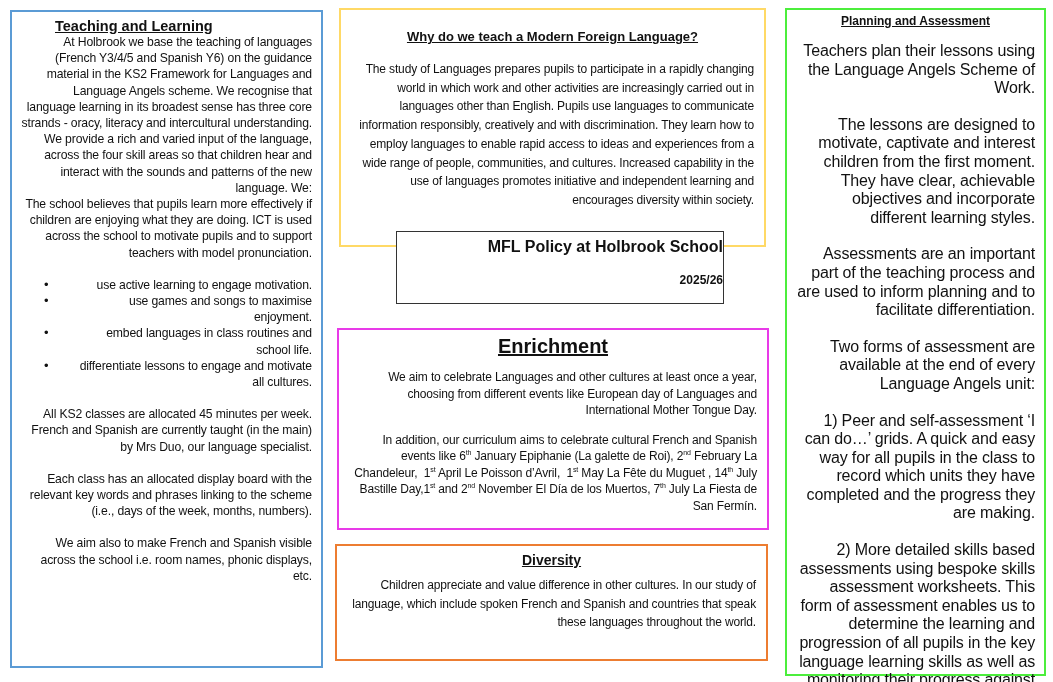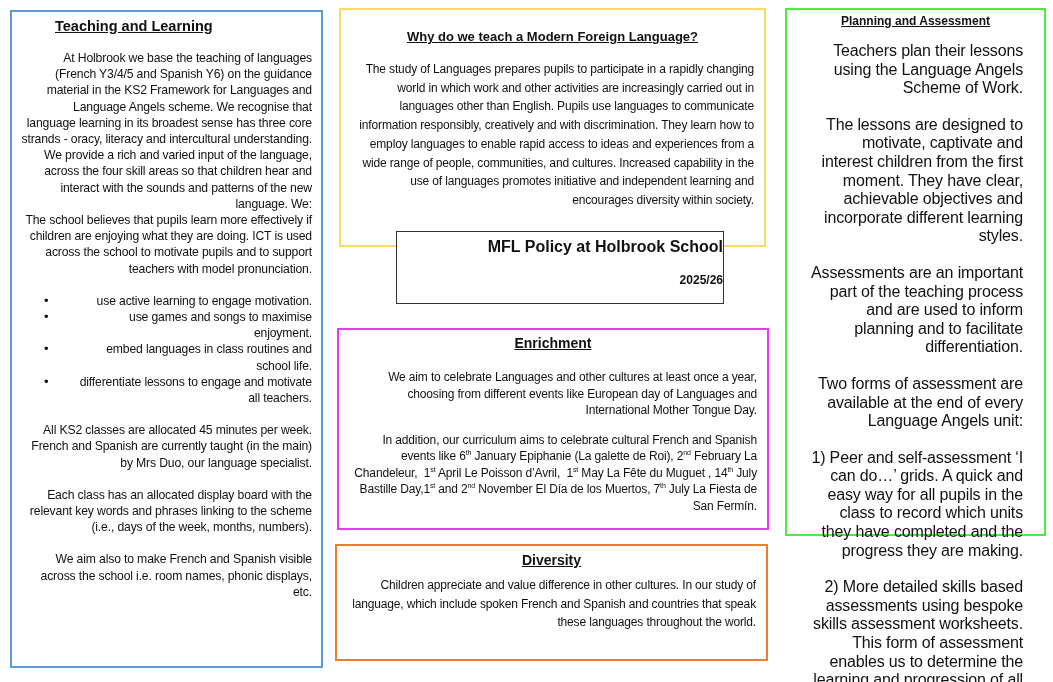--- a/index.html
+++ b/index.html
@@ -4,63 +4,63 @@
 <style>
   html, body { margin:0; padding:0; background:#ffffff; }
   body { width:1053px; height:682px; position:relative; overflow:hidden;
          font-family:"Liberation Sans", "DejaVu Sans", sans-serif; color:#111; }
   .box { position:absolute; box-sizing:border-box; background:#fff; }
   .heading { font-weight:bold; text-decoration:underline; text-align:center; margin:0; }
   p { margin:0;text-align:right; }
   .txt { font-size:12.2px; line-height:16.2px; letter-spacing:-0.15px; }
 
   #box-teaching { left:10px; top:10px; width:313px; height:658px; border:2px solid #5b9bd5; padding:6px 9px; }
-  #box-teaching .heading { font-size:14.5px; text-align:left; padding-left:34px; margin-top:0px; margin-bottom:16px; }
+  #box-teaching .heading { font-size:14.5px; text-align:left; padding-left:34px; margin-top:0px; }
   #box-teaching .gap { height:16px; }
   #box-teaching ul { margin:0; padding-left:50px; list-style:none;text-align:right; }
   #box-teaching li { position:relative; padding-left:0px; }
   #box-teaching li::before { content:"\2022"; position:absolute; left:-27px; top:0; font-size:13px; }
 
   #box-why { left:339px; top:8px; width:427px; height:239px; border:2px solid #ffd966; padding:19px 10px; }
   #box-why .heading { font-size:13px; margin-bottom:16px; }
   #box-why .txt { font-size:12px; line-height:18.7px; }
 
   #box-title { left:396px; top:231px; width:328px; height:73px; border:1.5px solid #333; text-align:right; padding-top:6px; }
   #box-title .t1 { font-size:16px; font-weight:bold; }
   #box-title .t2 { font-size:12px; font-weight:bold; margin-top:17px; }
 
   #box-enrich { left:337px; top:328px; width:432px; height:202px; border:2px solid #e83ae8; padding:5px 10px; }
-  #box-enrich .heading { font-size:14px; margin-bottom:18px; }
+  #box-enrich .heading { font-size:20px; margin-bottom:11px; }
   #box-enrich .txt { font-size:12px; line-height:16.5px; }
   #box-enrich .gap { height:13px; }
   sup { font-size:7px; line-height:0; vertical-align:5px; }
 
   #box-diversity { left:335px; top:544px; width:433px; height:117px; border:2px solid #ed7d31; padding:6px 10px; }
   #box-diversity .heading { font-size:14px; margin-bottom:8px; }
   #box-diversity .txt { font-size:12px; line-height:18.5px; }
 
-  #box-planning { left:785px; top:8px; width:261px; height:528px; border:2px solid #4cee3c; padding:4px 21px; }
+  #box-planning { left:785px; top:8px; width:261px; height:668px; border:2px solid #4cee3c; padding:4px 9px; }
   #box-planning .heading { font-size:12px; margin-bottom:14px; }
   #box-planning .txt { font-size:16px; line-height:18.6px; }
   #box-planning .gap { height:18px; }
 </style>
 </head>
 <body>
 
 <div class="box" id="box-teaching" style="border-color: rgb(91, 155, 213);">
   <h2 class="heading">Teaching and Learning</h2>
   <p class="txt">At Holbrook we base the teaching of languages (French Y3/4/5 and Spanish Y6) on the guidance material in the KS2 Framework for Languages and Language Angels scheme. We recognise that language learning in its broadest sense has three core strands - oracy, literacy and intercultural understanding.</p>
   <p class="txt">We provide a rich and varied input of the language, across the four skill areas so that children hear and interact with the sounds and patterns of the new language. We:</p>
   <p class="txt">The school believes that pupils learn more effectively if children are enjoying what they are doing. ICT is used across the school to motivate pupils and to support teachers with model pronunciation.</p>
   <div class="gap"></div>
   <ul>
     <li class="txt">use active learning to engage motivation.</li>
     <li class="txt">use games and songs to maximise enjoyment.</li>
     <li class="txt">embed languages in class routines and school life.</li>
-    <li class="txt">differentiate lessons to engage and motivate all teachers.</li>
+    <li class="txt">differentiate lessons to engage and motivate all cultures.</li>
   </ul>
   <div class="gap"></div>
   <p class="txt">All KS2 classes are allocated 45 minutes per week. French and Spanish are currently taught (in the main) by Mrs Duo, our language specialist.</p>
   <div class="gap"></div>
   <p class="txt" style="white-space:pre-wrap"> Each class has an allocated display board with the relevant key words and phrases linking to the scheme (i.e., days of the week, months, numbers).</p>
   <div class="gap"></div>
   <p class="txt">We aim also to make French and Spanish visible across the school i.e. room names, phonic displays, etc.</p>
 </div>
 
 <div class="box" id="box-why" style="border-color: rgb(255, 217, 102);">

